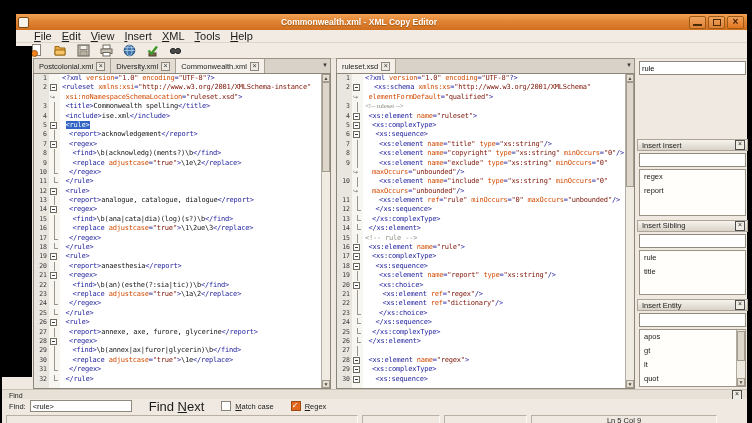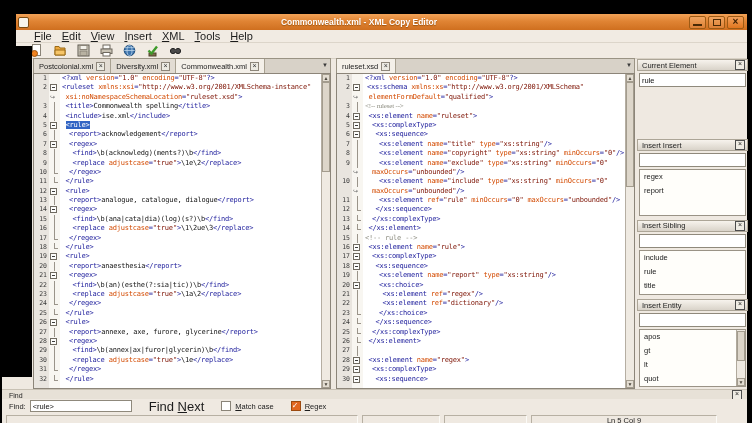--- a/index.html
+++ b/index.html
@@ -393,21 +393,21 @@
         <div class="edwrap">
           <div id="ed-right" style="display:flex;flex-direction:column;flex:1;">
               <div class="row">
                 <div class="ln">1</div>
                 <div class="fold f-none"></div>
                 <div class="code" style="padding-left: 2px;"><span class="t">&lt;?xml </span><span class="a">version</span><span class="t">=</span><span class="v">"1.0"</span><span class="t"> </span><span class="a">encoding</span><span class="t">=</span><span class="v">"UTF-8"</span><span class="t">?&gt;</span></div>
               </div>
               <div class="row">
                 <div class="ln">2</div>
                 <div class="fold f-open"></div>
-                <div class="code" style="padding-left: 4px;"><span class="t">&lt;xs:schema </span><span class="a">xmlns:xs</span><span class="t">=</span><span class="v">"http://www.w3.org/2001/XMLSchema"</span></div>
+                <div class="code" style="padding-left: 11px;"><span class="t">&lt;xs:schema </span><span class="a">xmlns:xs</span><span class="t">=</span><span class="v">"http://www.w3.org/2001/XMLSchema"</span></div>
               </div>
               <div class="row">
                 <div class="ln"></div>
                 <div class="fold f-wrap"></div>
                 <div class="code" style="padding-left: 5.5px;"><span class="a">elementFormDefault</span><span class="t">=</span><span class="v">"qualified"</span><span class="t">&gt;</span></div>
               </div>
               <div class="row">
                 <div class="ln">3</div>
                 <div class="fold f-line"></div>
                 <div class="code" style="padding-left: 2px; font-family: Liberation Serif, serif;"><span class="c">&lt;!-- ruleset --&gt;</span></div>
@@ -565,45 +565,40 @@
           <div class="vscroll">
             <div class="sb-arrow sb-up">▲</div>
             <div class="sb-thumb" style="top:8px;height:105px;"></div>
             <div class="sb-arrow sb-down">▼</div>
           </div>
         </div>
       </div>
 
       <div class="sidebar" id="sidebar">
           <div class="panel p0">
-            <div class="phead">
-              <span class="ttl">Current Element</span>
-              <span class="closebox">×</span>
-            </div>
             <input class="pinput" value="rule" style="">
           </div>
           <div class="panel p1">
             <div class="phead">
               <span class="ttl">Insert Insert</span>
               <span class="closebox">×</span>
             </div>
             <input class="pinput" style="">
             <div class="plist">
               <div class="item">regex</div>
               <div class="item">report</div>
             </div>
           </div>
           <div class="panel p2">
             <div class="phead">
               <span class="ttl">Insert Sibling</span>
               <span class="closebox">×</span>
             </div>
             <input class="pinput" style="">
             <div class="plist">
-              <div class="item">include</div>
               <div class="item">rule</div>
               <div class="item">title</div>
             </div>
           </div>
           <div class="panel p3">
             <div class="phead">
               <span class="ttl">Insert Entity</span>
               <span class="closebox">×</span>
             </div>
             <input class="pinput" style="">

